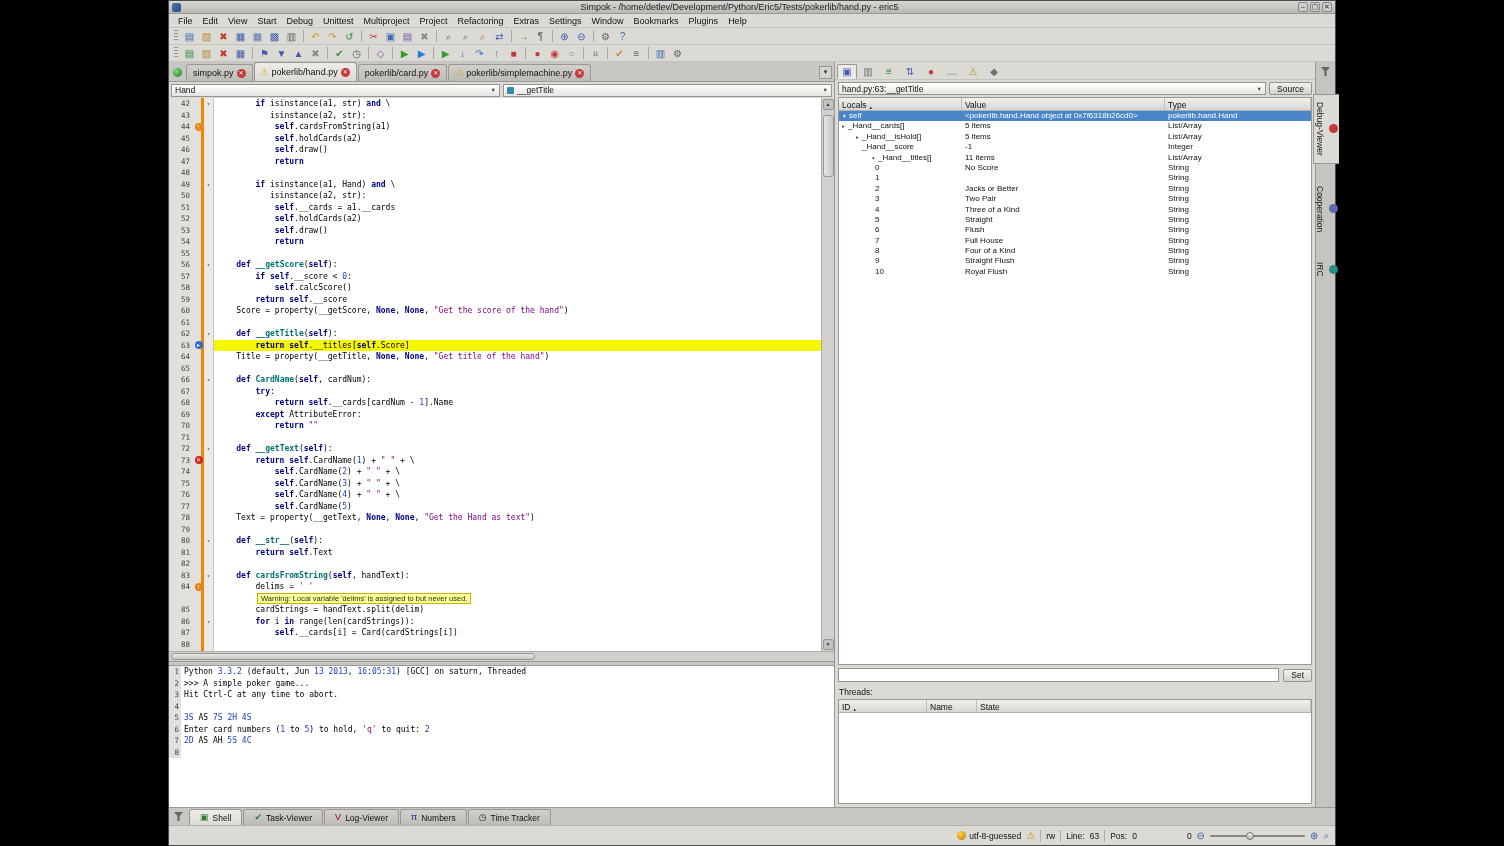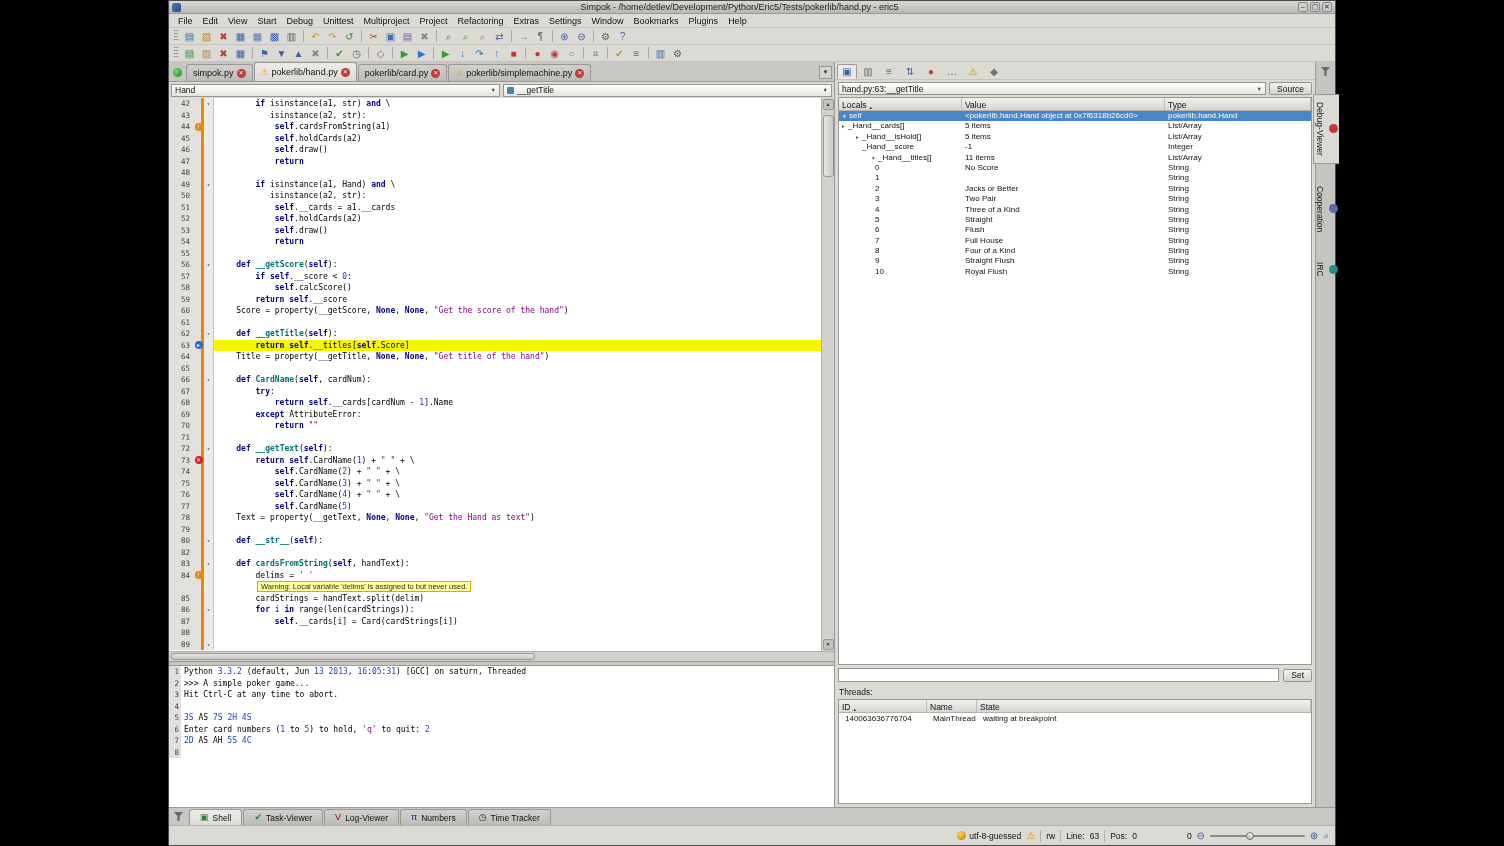--- a/index.html
+++ b/index.html
@@ -464,20 +464,21 @@
             <div class="ed-line"><span class="ed-num">71</span><span class="ed-mark chg"></span><span class="ed-fold"></span><span class="ed-code"></span></div>
             <div class="ed-line"><span class="ed-num">72</span><span class="ed-mark chg"></span><span class="ed-fold f"></span><span class="ed-code"><span class="tok-p">    </span><span class="tok-k">def</span><span class="tok-p"> </span><span class="tok-d">__getText</span><span class="tok-p">(</span><span class="tok-k">self</span><span class="tok-p">):</span></span></div>
             <div class="ed-line"><span class="ed-num">73</span><span class="ed-mark chg"><span class="mk mk-err"></span></span><span class="ed-fold"></span><span class="ed-code"><span class="tok-p">        </span><span class="tok-k">return</span><span class="tok-p"> </span><span class="tok-k">self</span><span class="tok-p">.CardName(</span><span class="tok-n">1</span><span class="tok-p">) + </span><span class="tok-s">" "</span><span class="tok-p"> + \</span></span></div>
             <div class="ed-line"><span class="ed-num">74</span><span class="ed-mark chg"></span><span class="ed-fold"></span><span class="ed-code"><span class="tok-p">            </span><span class="tok-k">self</span><span class="tok-p">.CardName(</span><span class="tok-n">2</span><span class="tok-p">) + </span><span class="tok-s">" "</span><span class="tok-p"> + \</span></span></div>
             <div class="ed-line"><span class="ed-num">75</span><span class="ed-mark chg"></span><span class="ed-fold"></span><span class="ed-code"><span class="tok-p">            </span><span class="tok-k">self</span><span class="tok-p">.CardName(</span><span class="tok-n">3</span><span class="tok-p">) + </span><span class="tok-s">" "</span><span class="tok-p"> + \</span></span></div>
             <div class="ed-line"><span class="ed-num">76</span><span class="ed-mark chg"></span><span class="ed-fold"></span><span class="ed-code"><span class="tok-p">            </span><span class="tok-k">self</span><span class="tok-p">.CardName(</span><span class="tok-n">4</span><span class="tok-p">) + </span><span class="tok-s">" "</span><span class="tok-p"> + \</span></span></div>
             <div class="ed-line"><span class="ed-num">77</span><span class="ed-mark chg"></span><span class="ed-fold"></span><span class="ed-code"><span class="tok-p">            </span><span class="tok-k">self</span><span class="tok-p">.CardName(</span><span class="tok-n">5</span><span class="tok-p">)</span></span></div>
             <div class="ed-line"><span class="ed-num">78</span><span class="ed-mark chg"></span><span class="ed-fold"></span><span class="ed-code"><span class="tok-p">    Text = property(__getText, </span><span class="tok-k">None</span><span class="tok-p">, </span><span class="tok-k">None</span><span class="tok-p">, </span><span class="tok-s">"Get the Hand as text"</span><span class="tok-p">)</span></span></div>
             <div class="ed-line"><span class="ed-num">79</span><span class="ed-mark chg"></span><span class="ed-fold"></span><span class="ed-code"></span></div>
             <div class="ed-line"><span class="ed-num">80</span><span class="ed-mark chg"></span><span class="ed-fold f"></span><span class="ed-code"><span class="tok-p">    </span><span class="tok-k">def</span><span class="tok-p"> </span><span class="tok-d">__str__</span><span class="tok-p">(</span><span class="tok-k">self</span><span class="tok-p">):</span></span></div>
+            <div class="ed-line"><span class="ed-num">81</span><span class="ed-mark chg"></span><span class="ed-fold"></span><span class="ed-code"><span class="tok-p">        </span><span class="tok-k">return</span><span class="tok-p"> </span><span class="tok-k">self</span><span class="tok-p">.Text</span></span></div>
             <div class="ed-line"><span class="ed-num">82</span><span class="ed-mark chg"></span><span class="ed-fold"></span><span class="ed-code"></span></div>
             <div class="ed-line"><span class="ed-num">83</span><span class="ed-mark chg"></span><span class="ed-fold f"></span><span class="ed-code"><span class="tok-p">    </span><span class="tok-k">def</span><span class="tok-p"> </span><span class="tok-d">cardsFromString</span><span class="tok-p">(</span><span class="tok-k">self</span><span class="tok-p">, handText):</span></span></div>
             <div class="ed-line"><span class="ed-num">84</span><span class="ed-mark chg"><span class="mk mk-warn"></span></span><span class="ed-fold"></span><span class="ed-code"><span class="tok-p">        delims = </span><span class="tok-s">' '</span></span></div>
             <div class="ed-line"><span class="ed-num"></span><span class="ed-mark chg"></span><span class="ed-fold"></span><span class="ed-code"><span class="annotation-box">Warning: Local variable 'delims' is assigned to but never used.</span></span></div>
             <div class="ed-line"><span class="ed-num">85</span><span class="ed-mark chg"></span><span class="ed-fold"></span><span class="ed-code"><span class="tok-p">        cardStrings = handText.split(delim)</span></span></div>
             <div class="ed-line"><span class="ed-num">86</span><span class="ed-mark chg"></span><span class="ed-fold f"></span><span class="ed-code"><span class="tok-p">        </span><span class="tok-k">for</span><span class="tok-p"> i </span><span class="tok-k">in</span><span class="tok-p"> range(len(cardStrings)):</span></span></div>
             <div class="ed-line"><span class="ed-num">87</span><span class="ed-mark chg"></span><span class="ed-fold"></span><span class="ed-code"><span class="tok-p">            </span><span class="tok-k">self</span><span class="tok-p">.__cards[i] = Card(cardStrings[i])</span></span></div>
             <div class="ed-line"><span class="ed-num">88</span><span class="ed-mark chg"></span><span class="ed-fold"></span><span class="ed-code"></span></div>
             <div class="ed-line"><span class="ed-num">89</span><span class="ed-mark chg"></span><span class="ed-fold f"></span><span class="ed-code"></span></div>
           </div>
@@ -653,27 +654,20 @@
               <span class="th-label">ID</span>
               <span class="sort-icon"></span>
             </span>
             <span class="th w-nm">
               <span class="th-label">Name</span>
             </span>
             <span class="th w-st">
               <span class="th-label">State</span>
             </span>
           </div>
-        <div class="t-body" id="threads-body">
-            <div class="th-row">
-              <span class="w-id">140063636776704</span>
-              <span class="w-nm">MainThread</span>
-              <span class="w-st">waiting at breakpoint</span>
-            </div>
-          </div>
       </div>
     </div>
 
     <div class="side-strip">
       <span class="funnel"></span>
       <span id="strip-tabs" style="display:flex;flex-direction:column;align-items:center">
           <div class="vtab active">
             <span class="vtab-icon" style="background: rgb(194, 58, 58);"></span>
             <span>Debug-Viewer</span>
           </div>

